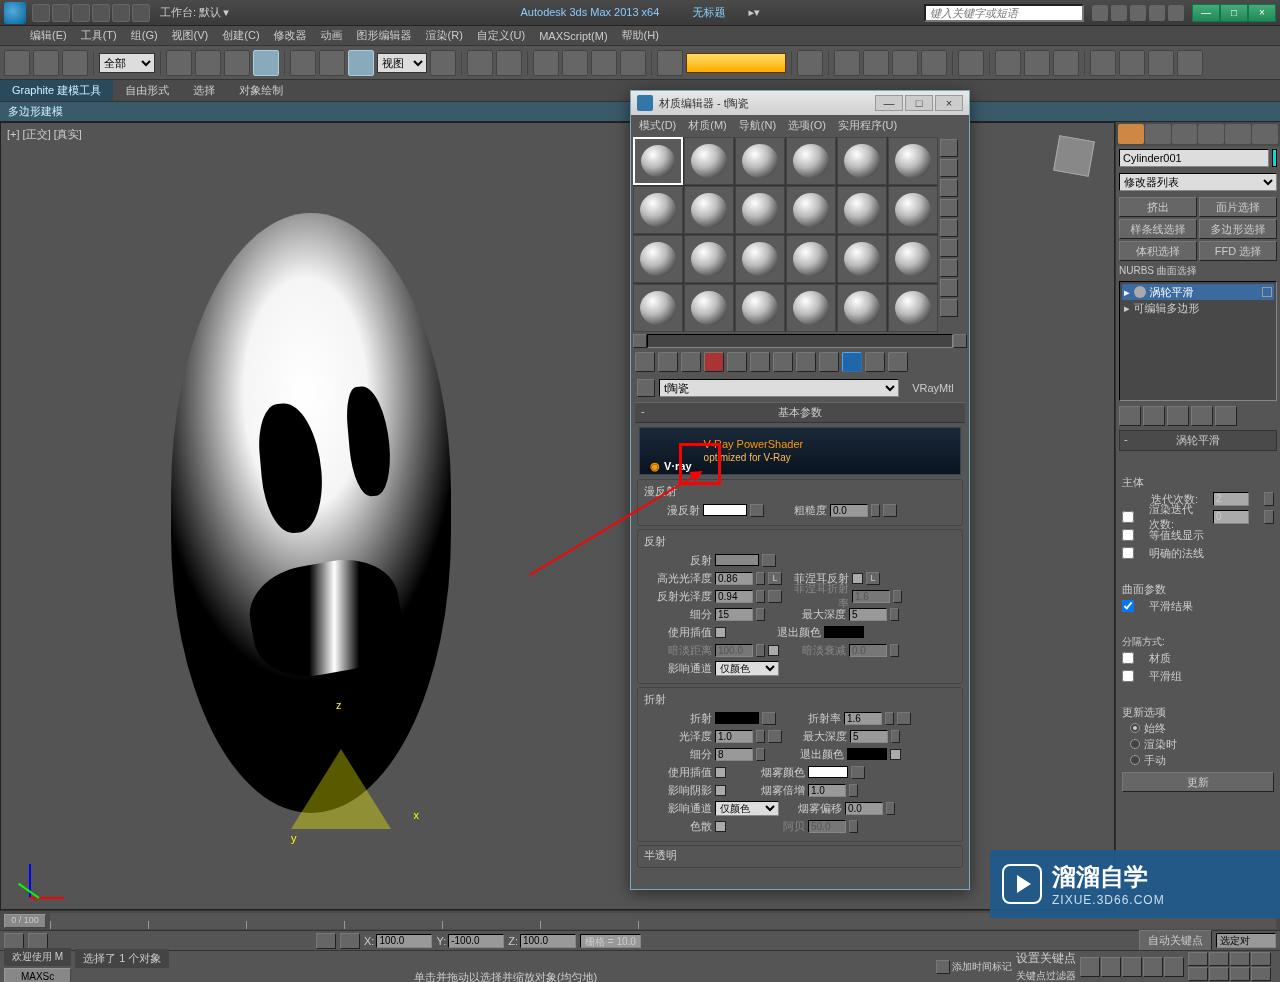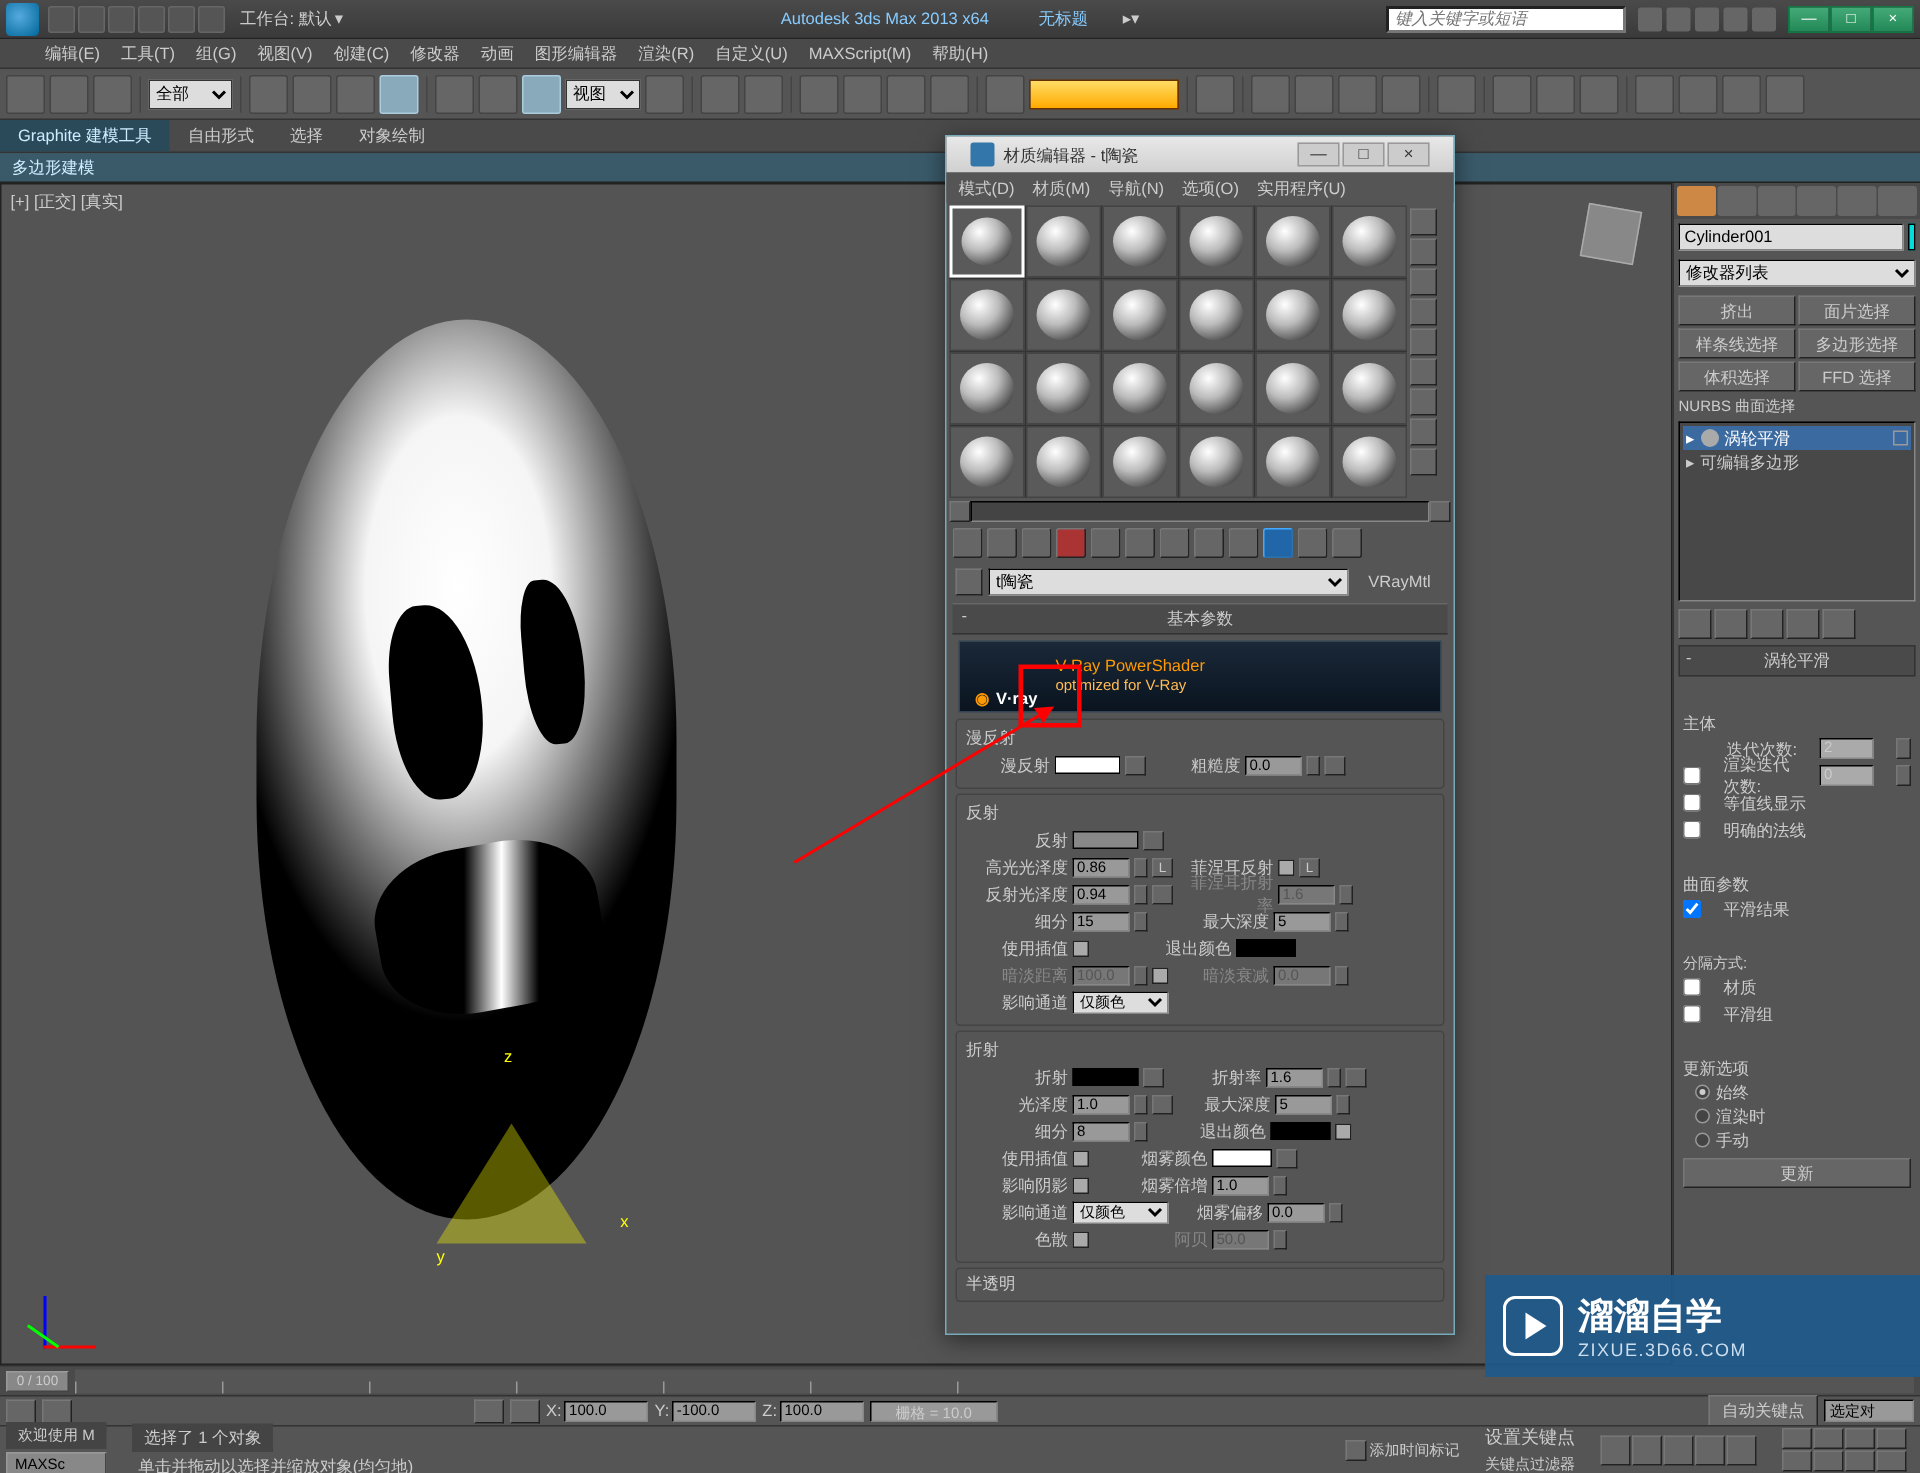--- a/index.html
+++ b/index.html
@@ -78,21 +78,21 @@
 .rollout-body .spinbtn { width: 10px; height: 14px; background: #666; border: 1px outset #777; }
 .rollout-body input[type=checkbox] { width: 12px; height: 12px; }
 .rollout-body .wide-btn { width: 100%; height: 20px; background: #666; border: 1px outset #777; color: #ccc; margin-top: 4px; }
 .rollout-body .grp-label { color: #ccc; margin-top: 20px; }
 .rollout-body .radio-row { display: flex; align-items: center; gap: 4px; height: 16px; padding-left: 8px; }
 .rollout-body .radio { width: 10px; height: 10px; border-radius: 50%; border: 1px solid #999; background: #444; }
 .rollout-body .radio.on::after { content: ""; display: block; width: 4px; height: 4px; background: #ccc; border-radius: 50%; margin: 2px; }
 
 
 .mat-editor { position: absolute; top: 90px; left: 630px; width: 340px; height: 800px; background: #555; border: 1px solid #7ab; box-shadow: 0 3px 15px rgba(0,0,0,0.5); z-index: 100; }
-.mat-titlebar { height: 24px; background: linear-gradient(#e8e8e8, #d0d0d0); display: flex; align-items: center; padding: 0 16px; color: #333; font-size: 12px; }
+.mat-titlebar { height: 24px; background: linear-gradient(#e8e8e8, #d0d0d0); display: flex; align-items: center; padding: 0 6px; color: #333; font-size: 12px; }
 .mat-titlebar .micon { width: 16px; height: 16px; background: #37a; margin-right: 6px; border-radius: 2px; }
 .mat-titlebar .wc { margin-left: auto; display: flex; gap: 2px; }
 .mat-titlebar .wc span { width: 28px; height: 16px; background: #ccc; border: 1px solid #999; display: flex; align-items: center; justify-content: center; color: #333; }
 .mat-menu { height: 20px; background: #555; display: flex; align-items: center; gap: 12px; padding: 0 8px; }
 .mat-menu span { color: #ccc; }
 
 .mat-slots { display: flex; padding: 2px; }
 .slot-grid { display: grid; grid-template-columns: repeat(6, 50px); grid-template-rows: repeat(4, 48px); gap: 1px; background: #333; }
 .slot-grid .slot { background: #5a5a5a; position: relative; border: 1px solid #444; }
 .slot-grid .slot.sel { border: 2px solid #fff; }
@@ -140,25 +140,25 @@
 
 
 .timeline { position: absolute; bottom: 52px; left: 0; right: 0; height: 20px; background: #4a4a4a; border-top: 1px solid #333; display: flex; align-items: center; font-size: 10px; }
 .timeline .slider { width: 42px; height: 14px; background: #888; border: 1px outset #999; margin-left: 4px; text-align: center; font-size: 9px; }
 .timeline .ruler { flex: 1; height: 16px; background: #555; margin: 0 4px; position: relative; }
 .timeline .ruler .tick { position: absolute; bottom: 0; width: 1px; height: 8px; background: #999; }
 .status-row { position: absolute; bottom: 32px; left: 0; right: 0; height: 20px; background: #555; display: flex; align-items: center; gap: 4px; padding: 0 4px; border-top: 1px solid #333; }
 .status-row .btn { width: 20px; height: 16px; background: #666; border: 1px outset #777; }
 .status-row .coord { display: flex; align-items: center; gap: 2px; }
 .status-row .coord input { width: 56px; height: 14px; background: #999; border: 1px inset #333; font-size: 10px; padding: 0 2px; }
-.status-row .grid { background: #999; padding: 0 16px; height: 14px; font-size: 10px; border: 1px inset #333; }
+.status-row .grid { background: #999; padding: 0 4px; height: 14px; font-size: 10px; border: 1px inset #333; }
 .status-row .autokey { background: #666; padding: 2px 8px; border: 1px outset #777; color: #ccc; }
 .status-row .sel-pass-wrap { background: #999; border: 1px inset #333; width: 60px; padding: 0 3px; color: #000; height: 15px; font-size: 10px; }
 
-.bottom-bar { position: absolute; bottom: 0; left: 0; right: 0; height: 32px; background: #555; display: flex; align-items: center; border-top: 1px solid #333; padding: 0 4px; gap: 17px; }
+.bottom-bar { position: absolute; bottom: 0; left: 0; right: 0; height: 32px; background: #555; display: flex; align-items: center; border-top: 1px solid #333; padding: 0 4px; gap: 4px; text-align: center; }
 .bottom-bar .maxscript-btn { background: #888; color: #000; padding: 2px 5px; border: 1px outset #999; font-size: 10px; }
 .bottom-bar .status-msg { background: #444; padding: 2px 8px; flex: 0 0 auto; }
 .bottom-bar .prompt-msg { color: #ccc; margin-left: 4px; }
 .bottom-bar .time-tag { margin-left: auto; display: flex; align-items: center; gap: 2px; }
 .bottom-bar .time-tag span { font-size: 10px; }
 .bottom-bar .play-btns { display: flex; gap: 1px; }
 .bottom-bar .play-btns span { width: 20px; height: 20px; background: #666; border: 1px outset #777; }
 .bottom-bar .nav-btns { display: flex; flex-wrap: wrap; width: 88px; gap: 1px; }
 .bottom-bar .nav-btns span { width: 20px; height: 14px; background: #666; border: 1px outset #777; }
 

